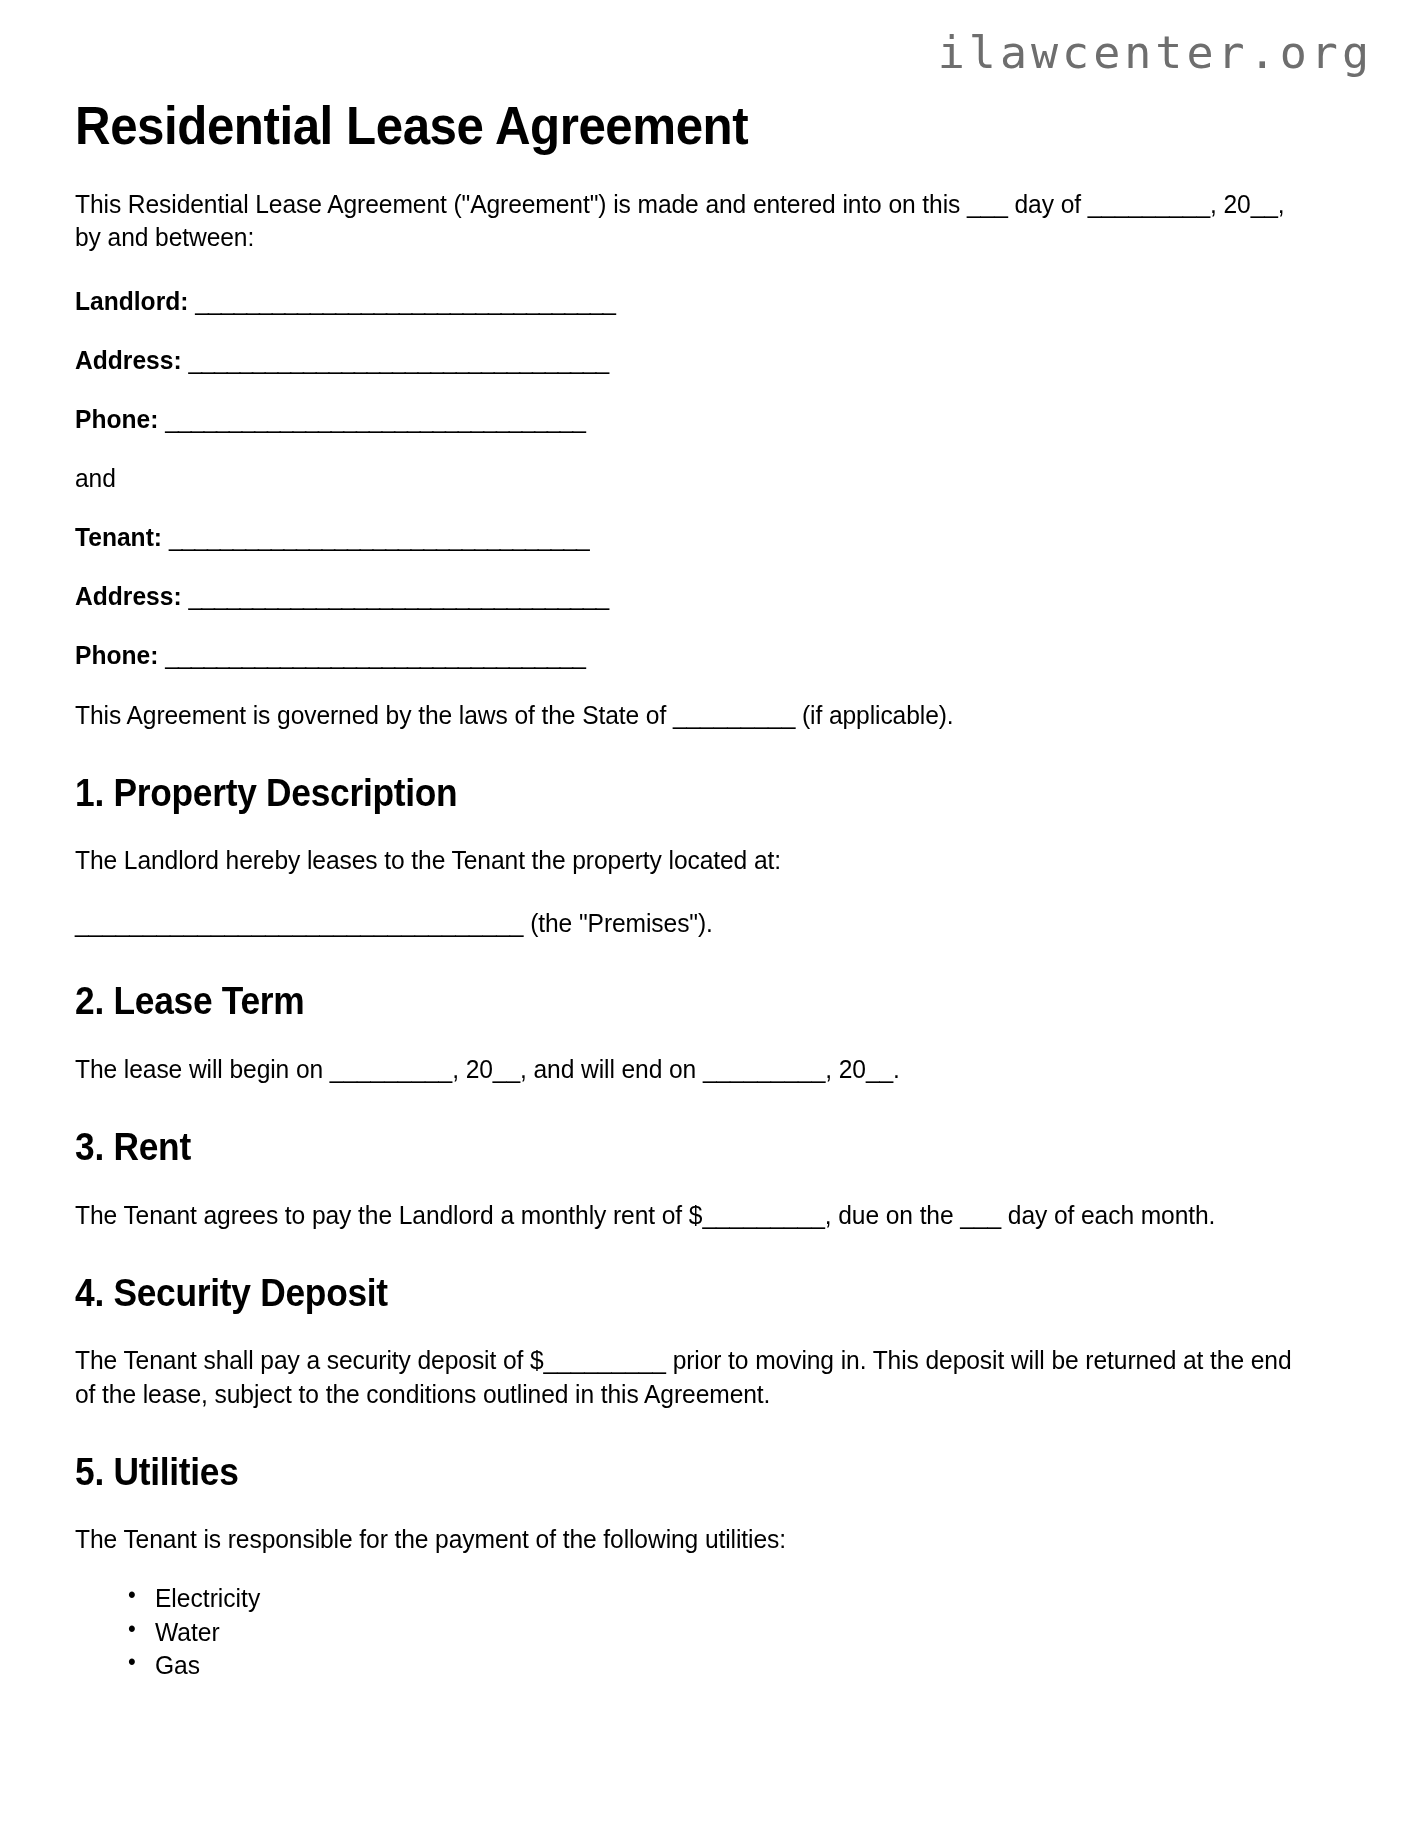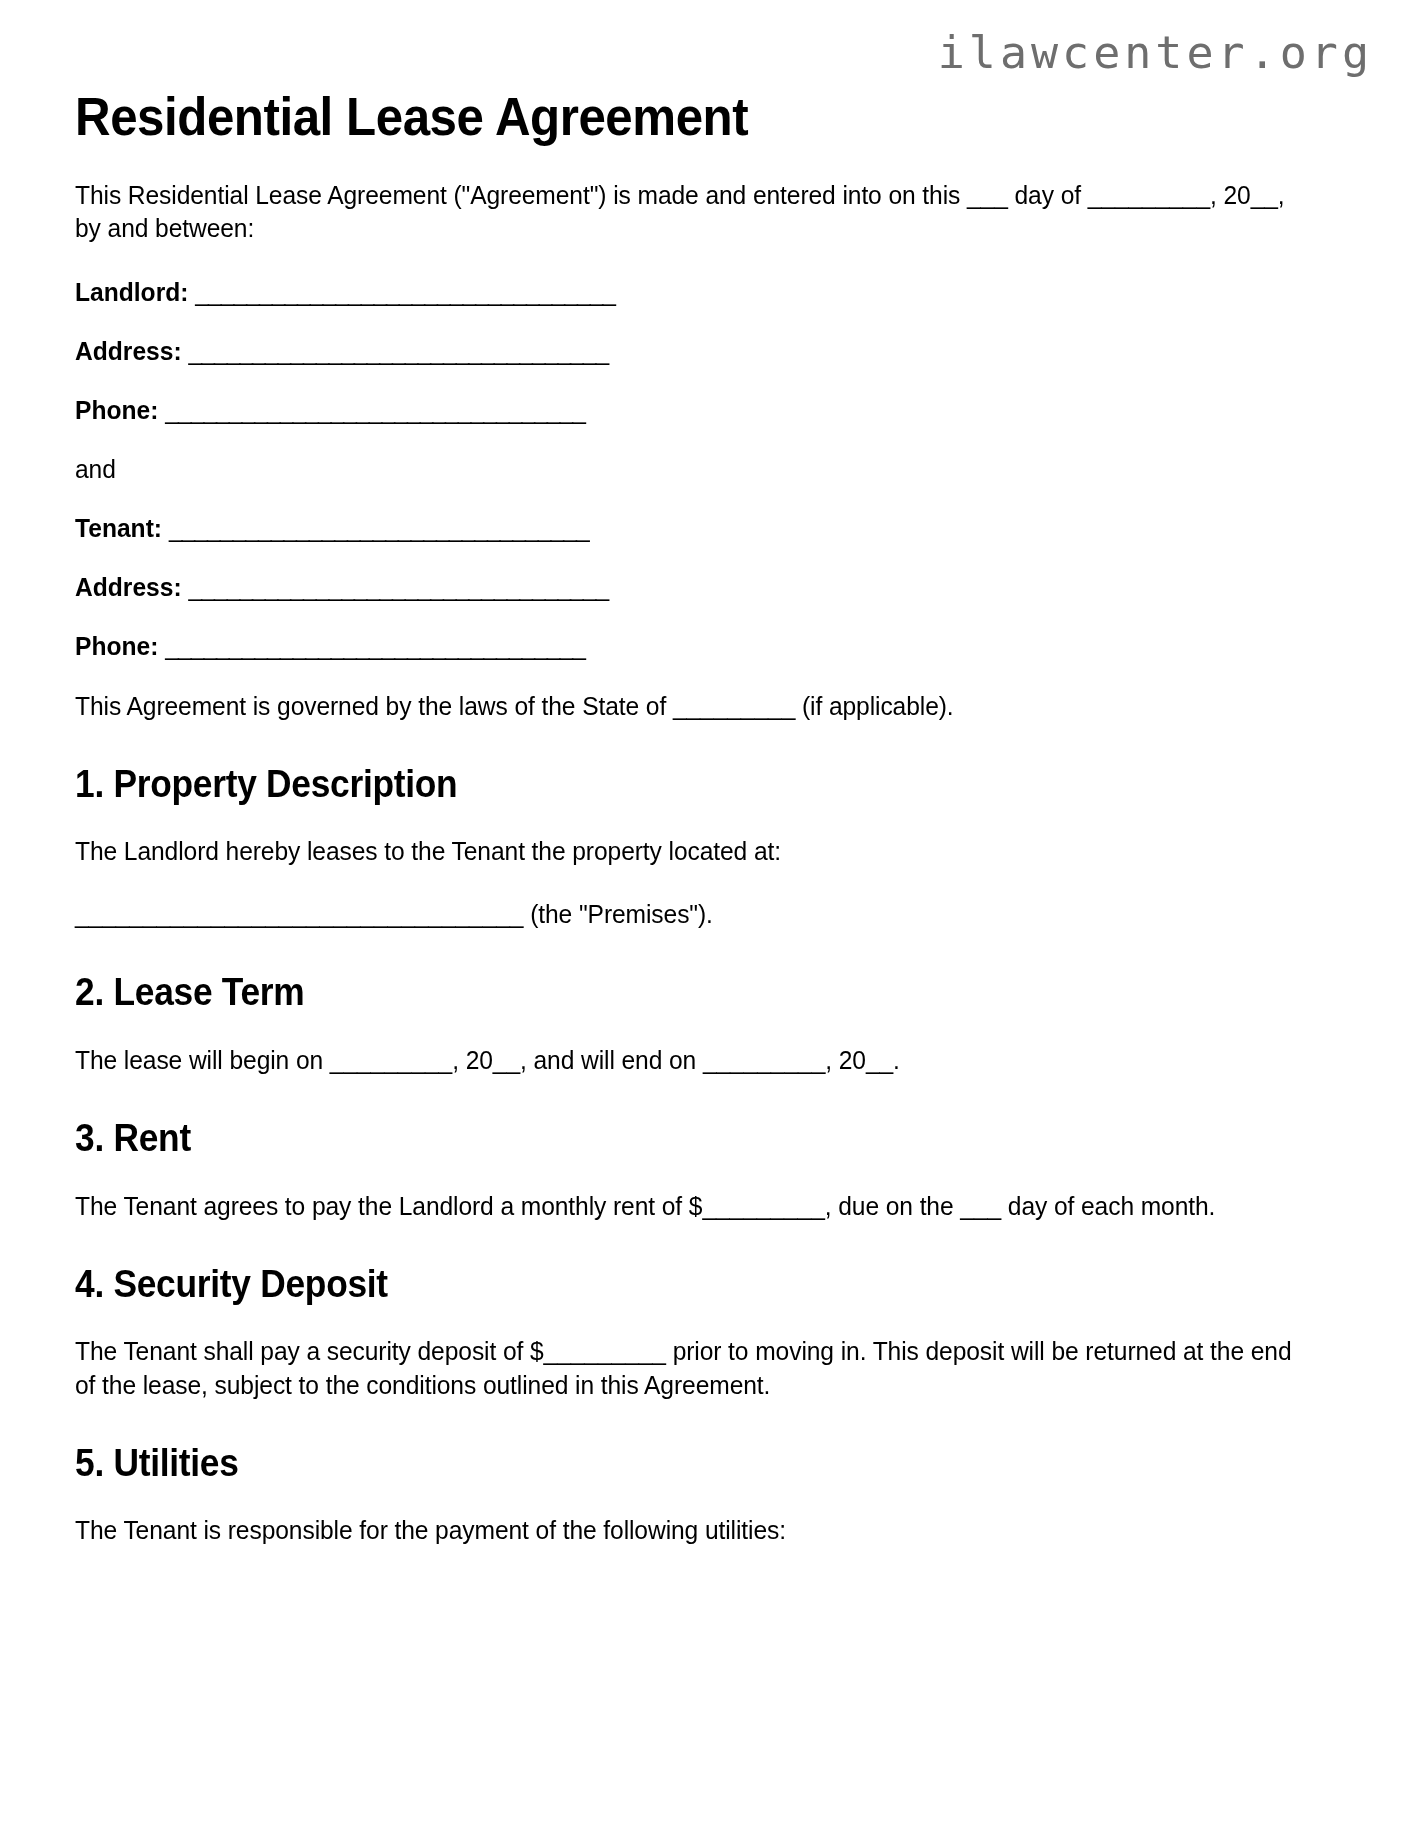--- a/index.html
+++ b/index.html
@@ -15,21 +15,21 @@
     position: relative;
     font-family: "Liberation Sans", "DejaVu Sans", sans-serif;
     color: #000000;
     overflow: hidden;
   }
 
   .page {
     position: relative;
     width: 1411px;
     height: 1806px;
-    padding: 4px 75px 0 75px;
+    padding: 13px 75px 0 75px;
   }
 
   
   .watermark {
     position: absolute;
     top: 30px;
     right: 38px;
     font-family: "DejaVu Sans Mono", "Liberation Mono", monospace;
     font-size: 45px;
     letter-spacing: 4px;
@@ -207,14 +207,19 @@
   <h2 class="section-heading">4. Security Deposit</h2>
   <div class="gap-md"></div>
   <p class="body-text">The Tenant shall pay a security deposit of $_________ prior to moving in. This deposit will be returned at the end of the lease, subject to the conditions outlined in this Agreement.</p>
 
   <div class="gap-lg"></div>
 
   <h2 class="section-heading">5. Utilities</h2>
   <div class="gap-md"></div>
   <p class="body-text">The Tenant is responsible for the payment of the following utilities:</p>
   <div class="gap-sm"></div>
+  <ul class="util-list">
+    <li>Electricity</li>
+    <li>Water</li>
+    <li>Gas</li>
+  </ul>
 
 </div>
 
 </body></html>

